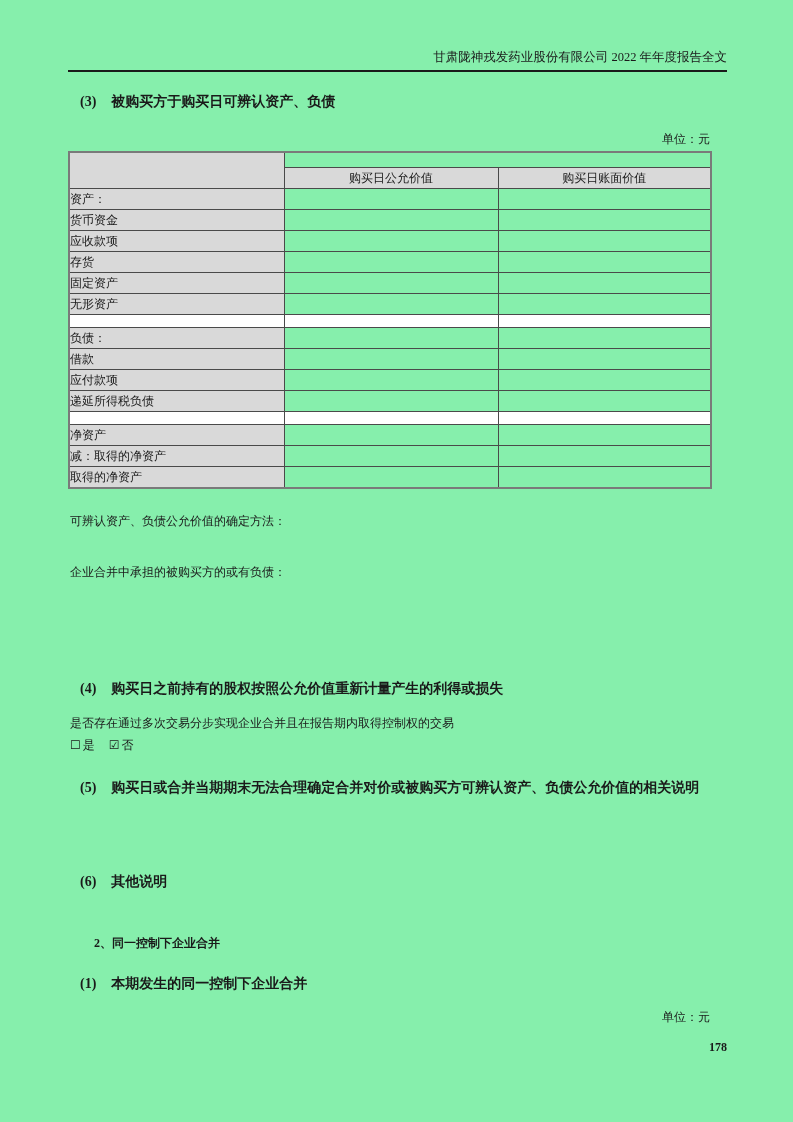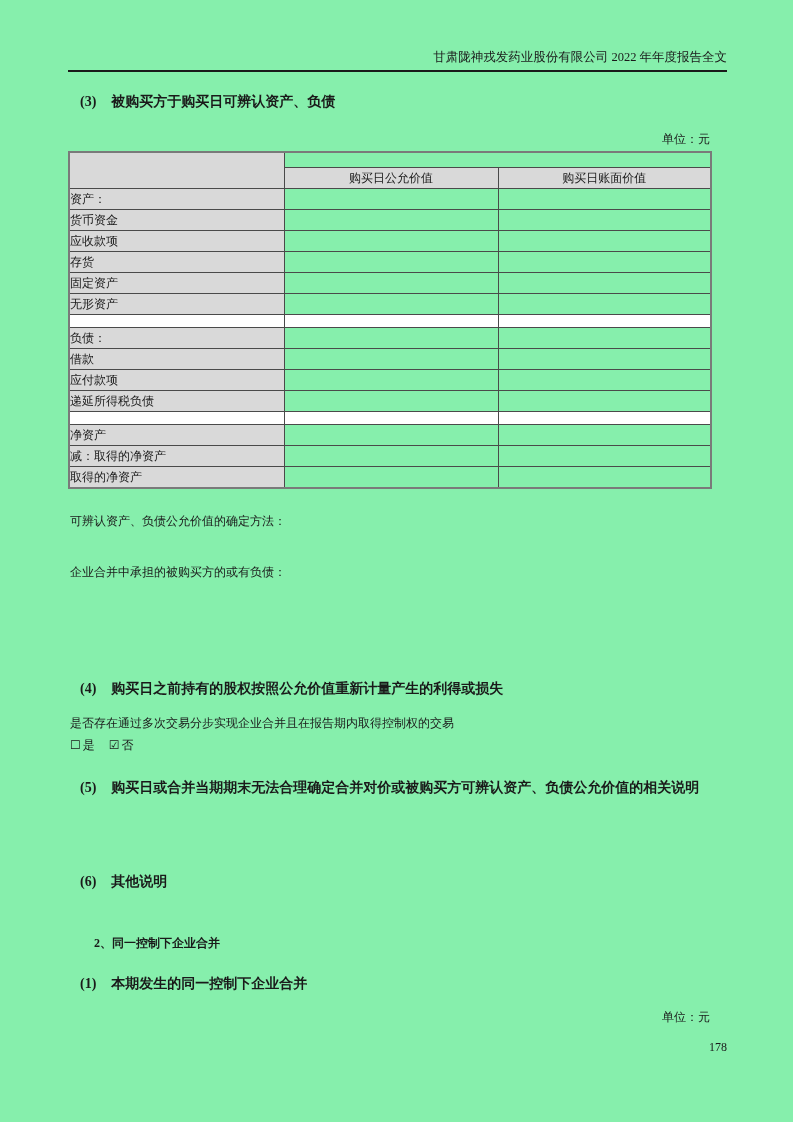--- a/index.html
+++ b/index.html
@@ -84,20 +84,21 @@
     line-height: 18px;
     white-space: nowrap;
   }
   .page-number {
     position: absolute;
     left: 68px;
     width: 659px;
     text-align: right;
     font-size: 12px;
     line-height: 14px;
+    font-weight: bold;
   }
 </style>
 </head>
 <body>
 
 <div class="page">
 
   <div class="doc-header">甘肃陇神戎发药业股份有限公司 2022 年年度报告全文</div>
 
   <div class="num-heading" style="top:94px;">

